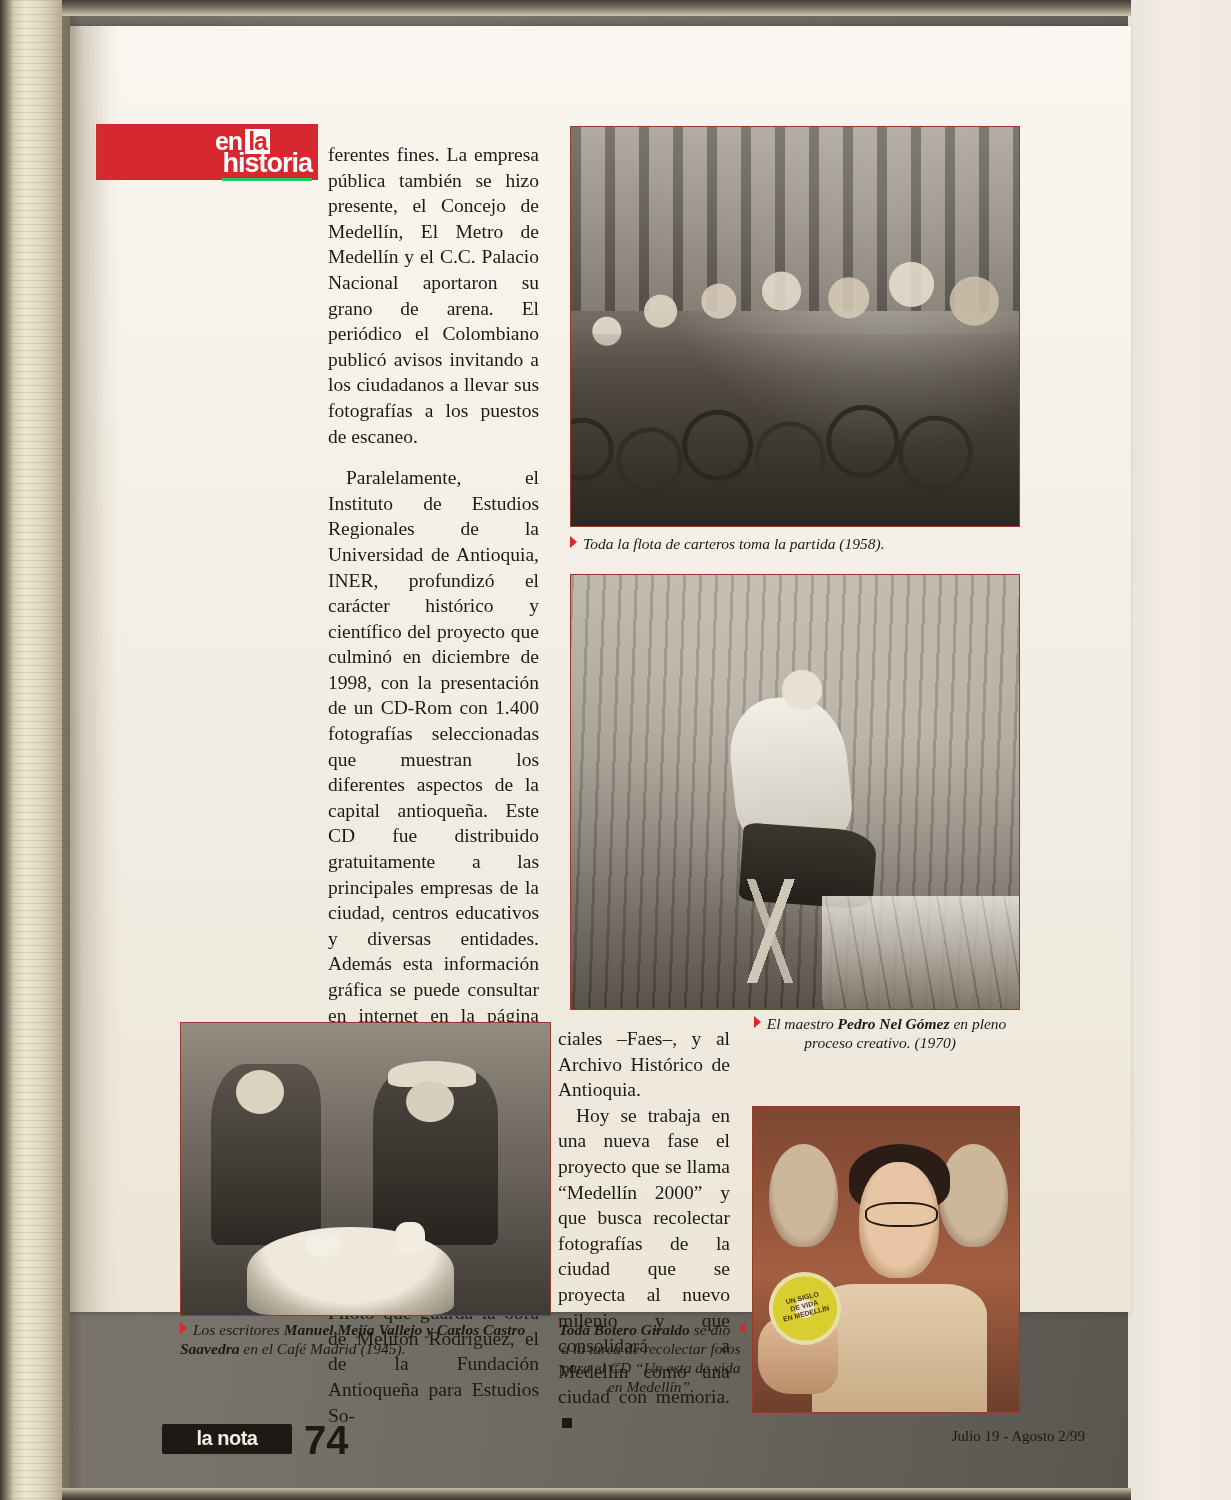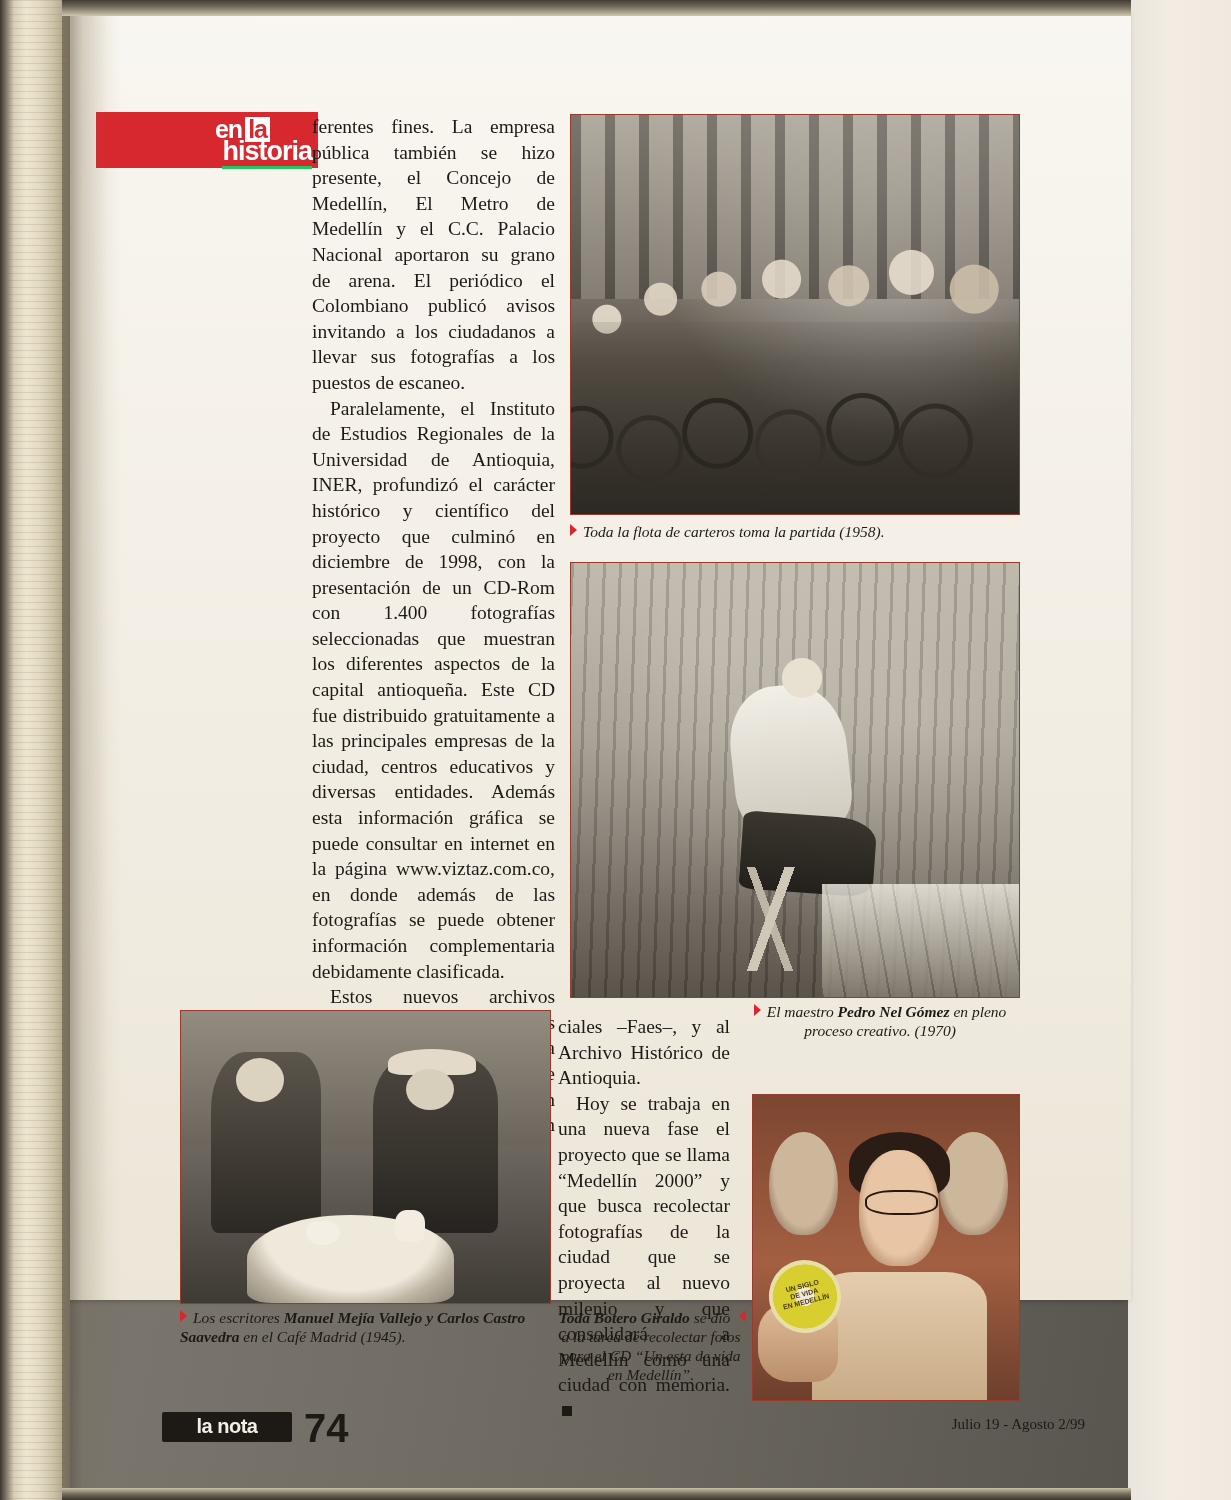--- a/index.html
+++ b/index.html
@@ -25,21 +25,21 @@
   
   .facing-page {
     position: absolute;
     left: 1128px; top: 0; width: 103px; height: 1500px;
     background: linear-gradient(90deg, #e9e4dc 0%, #f2ece3 40%, #efe9e0 100%);
   }
 
   
   .sheet {
     position: absolute;
-    left: 62px; top: 14px;
+    left: 62px; top: 26px;
     width: 1069px; height: 1286px;
     background: #fca5a5;
     box-shadow: -3px 0 6px rgba(0,0,0,.35);
   }
   .sheet-tone {
     position: absolute; inset: 0;
     background:
       linear-gradient(90deg, rgba(214,205,186,.85) 0px, rgba(244,239,228,0) 60px),
       linear-gradient(180deg, rgba(255,255,255,.5), rgba(228,220,203,.45)),
       #f3eee3;
@@ -97,21 +97,21 @@
 
   .col-text {
     position: absolute;
     left: 250px; top: 100px;
     width: 243px;
     font-size: 19.5px;
     line-height: 25.6px;
     color: #1d1a16;
     text-align: justify;
   }
-  .col-text p { margin: 0; font-family: Liberation Serif, serif; }
+  .col-text p { margin: 16px; font-family: Liberation Serif, serif; }
   .col-text p.indent { text-indent: 18px; }
   .col-text-2 {
     position: absolute;
     left: 496px; top: 1000px;
     width: 172px;
     font-size: 19.5px;
     line-height: 25.6px;
     color: #1d1a16;
     text-align: justify;
   }

